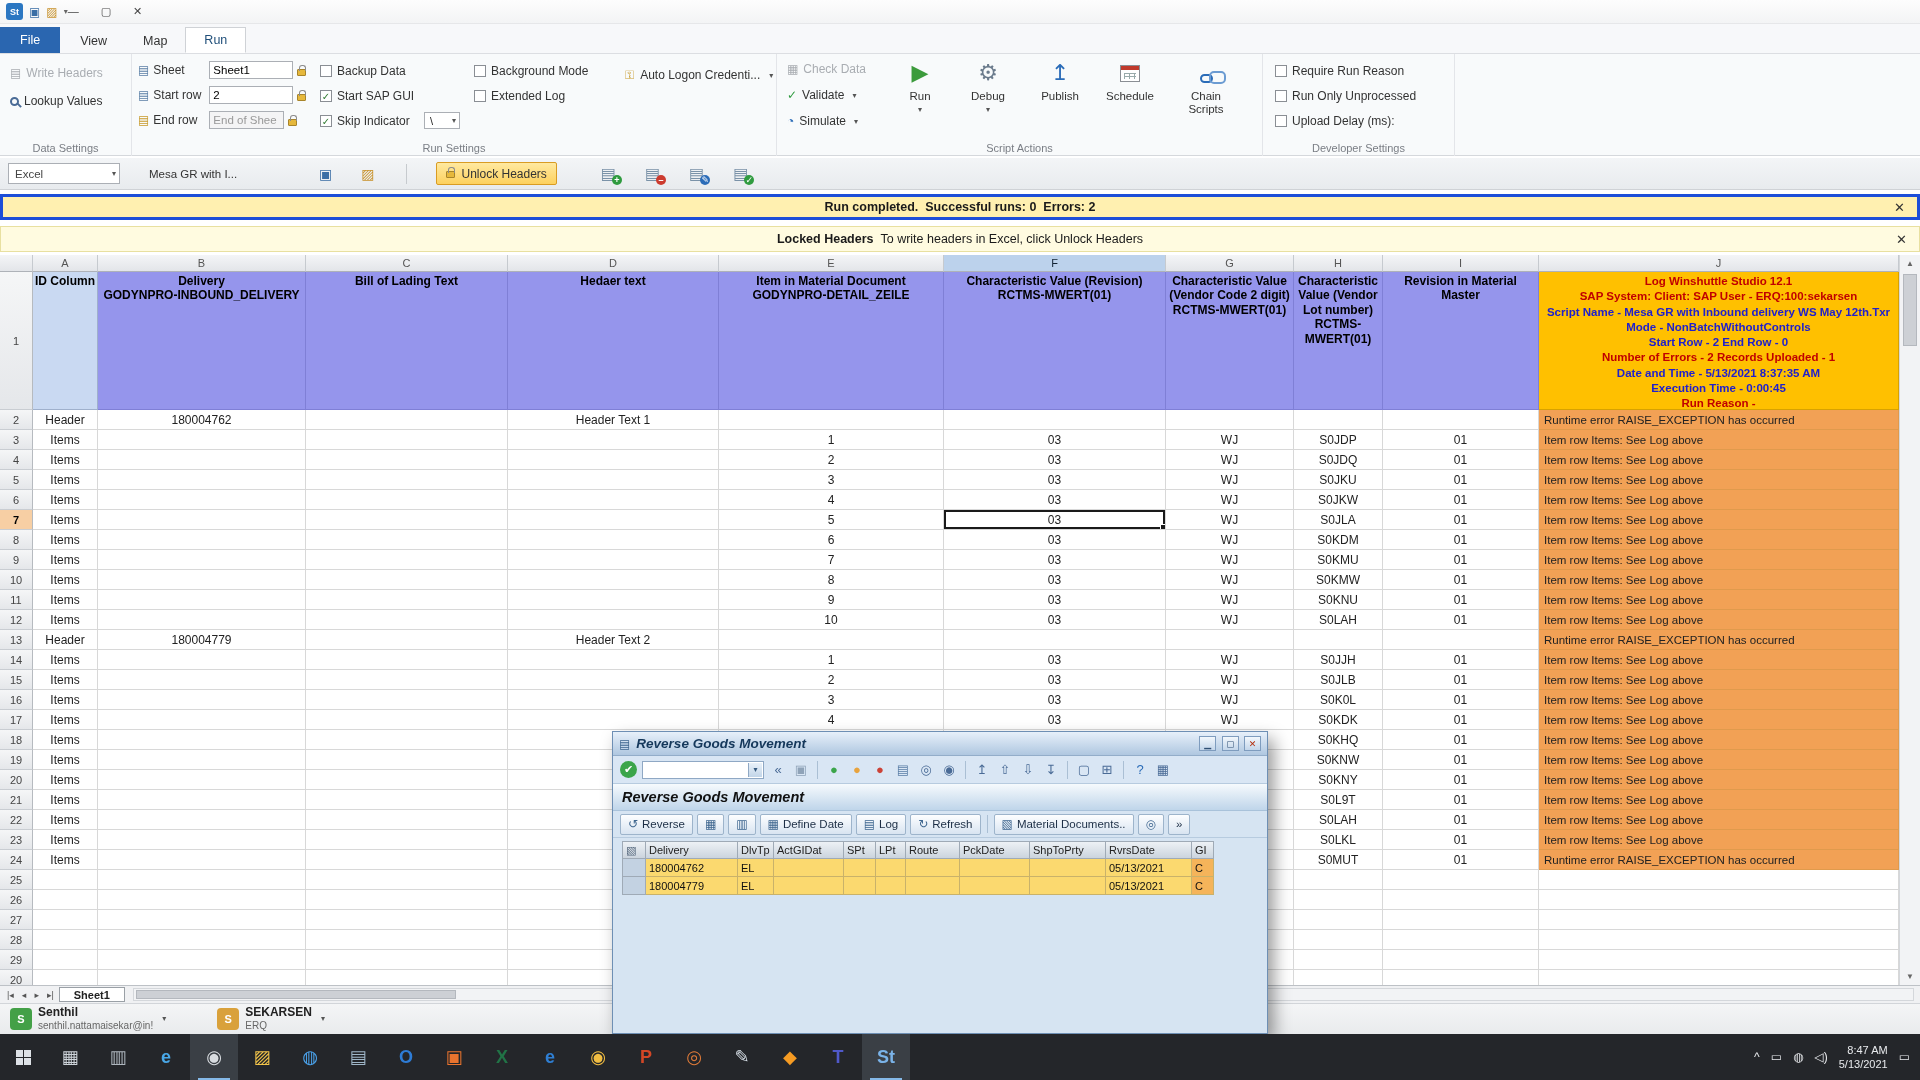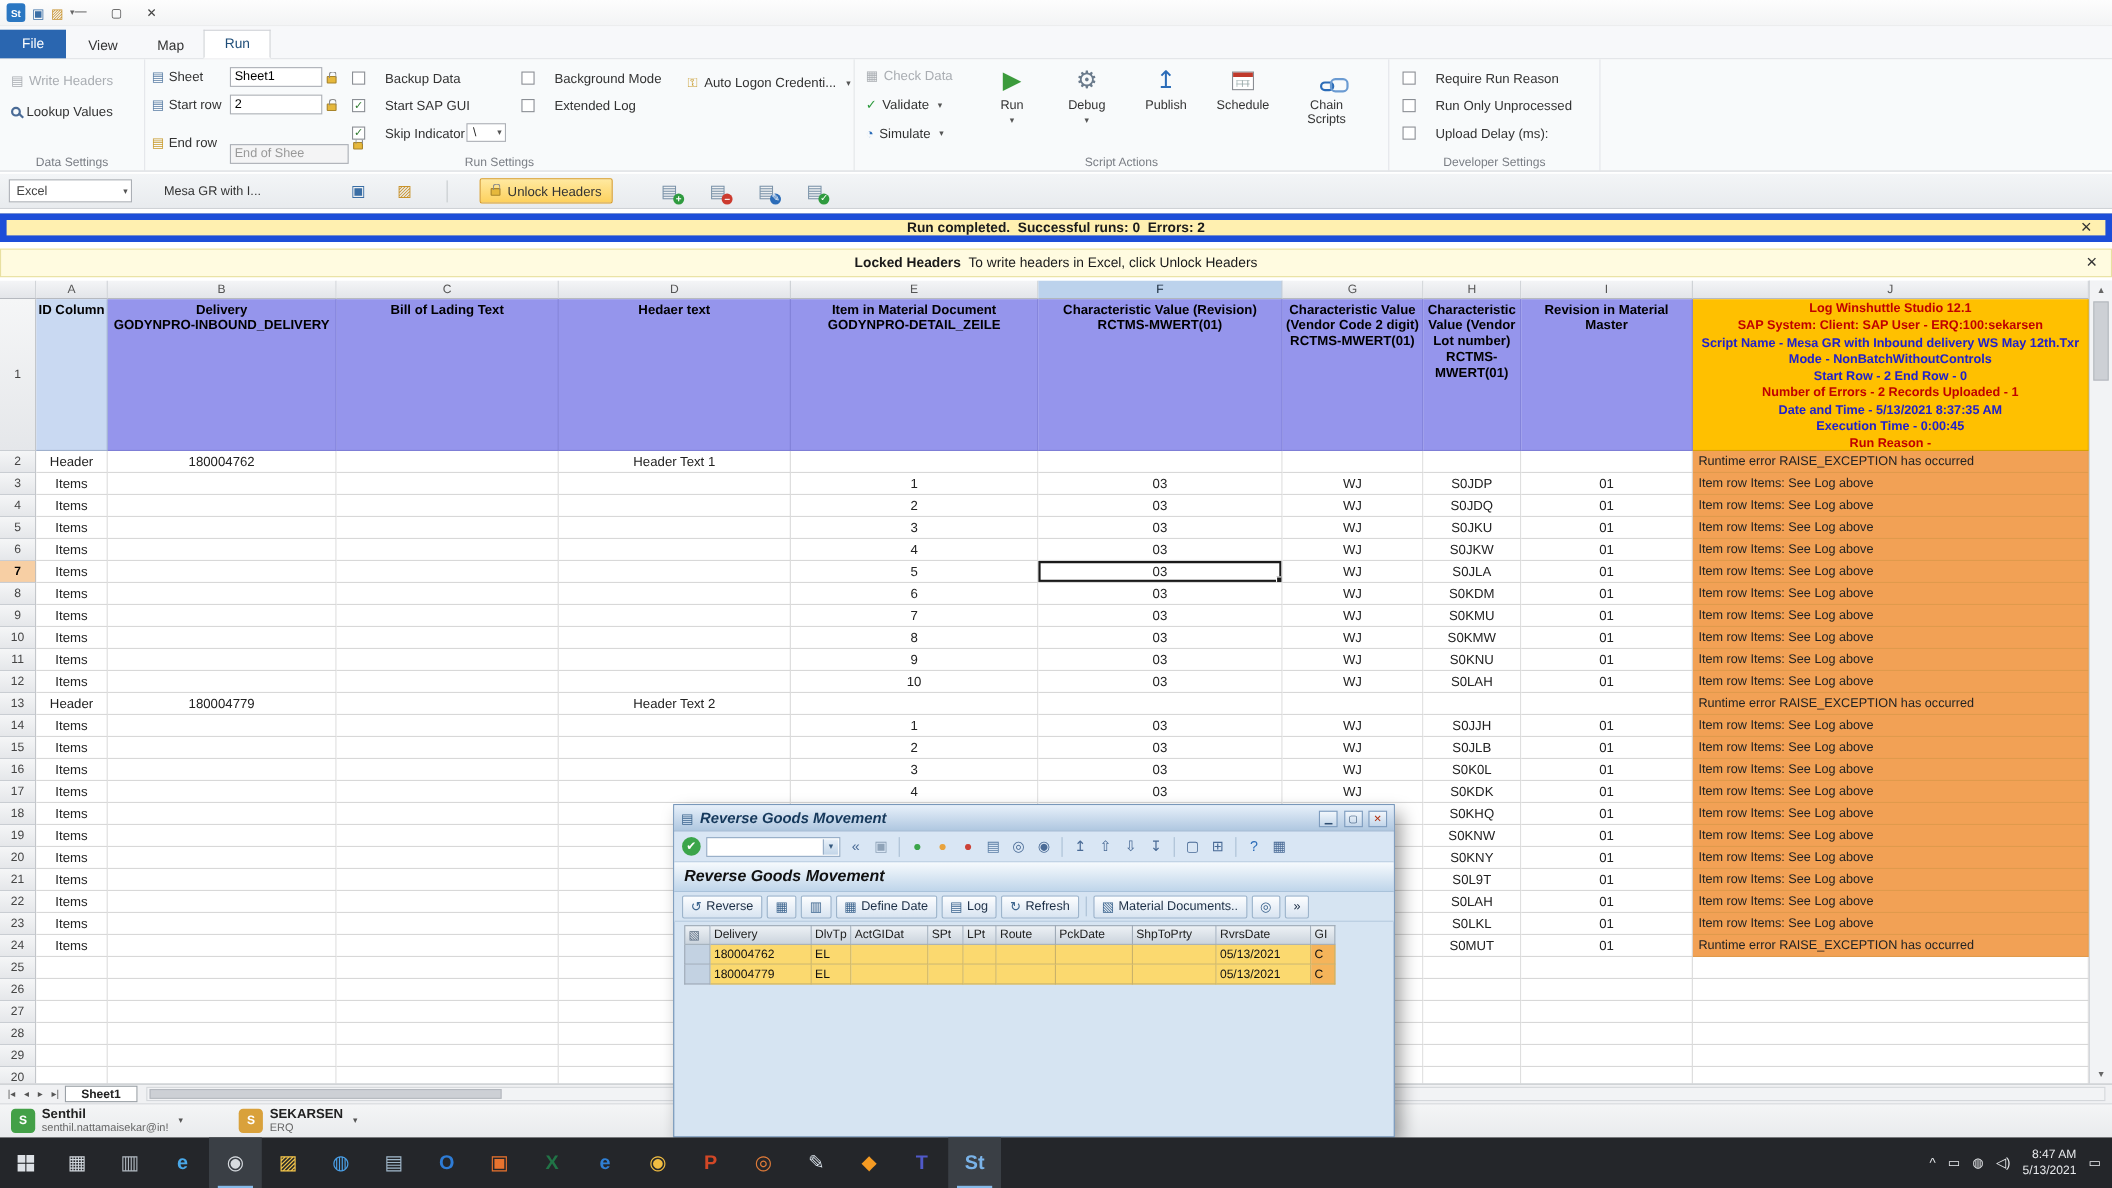--- a/index.html
+++ b/index.html
@@ -28,21 +28,21 @@
   
   .ribbon{position:absolute;top:54px;left:0;width:1920px;height:102px;background:#f8fafb;border-bottom:1px solid #d5d8dc;}
   .rgroup{position:absolute;top:0;height:102px;border-right:1px solid #e3e5e9;}
   .glabel{position:absolute;bottom:2px;left:0;right:0;text-align:center;font-size:11px;color:#7a7e85;}
   .ritem{position:absolute;display:flex;align-items:center;gap:5px;font-size:12px;color:#333;white-space:nowrap;}
   .ritem.disabled{color:#a9adb2;}
   .fieldrow{position:absolute;left:6px;display:flex;align-items:center;gap:4px;font-size:12px;color:#333;}
   .flabel{width:52px;}
   .rinput{height:18px;border:1px solid #abafb5;font-size:11.5px;padding:0 3px;font-family:inherit;background:#fff;}
   .rinput.dis{color:#999;background:#f4f4f5;}
-  .cbrow{position:absolute;display:flex;align-items:center;gap:18px;font-size:12px;color:#333;white-space:nowrap;}
+  .cbrow{position:absolute;display:flex;align-items:center;gap:5px;font-size:12px;color:#333;white-space:nowrap;}
   .cb{width:12px;height:12px;border:1px solid #8a8e94;background:#fff;display:inline-flex;align-items:center;justify-content:center;font-size:10px;color:#2f7a2f;flex:0 0 auto;}
   .cb.checked::after{content:"✓";}
   .minicombo{position:absolute;width:36px;height:17px;border:1px solid #abafb5;background:#fff;font-size:11px;display:flex;align-items:center;padding-left:5px;}
   .mc-arrow{margin-left:auto;font-size:8px;color:#555;padding:0 3px;}
   .dropbtn{position:absolute;height:22px;display:flex;align-items:center;gap:6px;padding:0 7px;font-size:12px;color:#333;white-space:nowrap;}
   .bigbtn{position:absolute;top:4px;width:62px;height:74px;display:flex;flex-direction:column;align-items:center;gap:2px;font-size:11.5px;color:#333;text-align:center;line-height:1.15;}
   .bigicon{font-size:22px;height:30px;display:flex;align-items:center;justify-content:center;}
   .gly{display:inline-block;}
   .i-mag{width:9px;height:9px;border:2px solid currentColor;border-radius:50%;position:relative;display:inline-block;color:#4a6b96;flex:0 0 auto;}
   .i-mag::after{content:"";position:absolute;width:6px;height:2px;background:currentColor;transform:rotate(45deg);right:-5px;bottom:-2px;}
@@ -67,21 +67,21 @@
     border:1px solid #d99c23;border-radius:2px;font-size:12px;color:#333;}
   .tbtn.doc{color:#7a92a8;font-size:16px;}
   .badge{position:absolute;right:-3px;bottom:-2px;font-style:normal;font-size:9px;font-weight:bold;width:10px;height:10px;border-radius:50%;
     display:flex;align-items:center;justify-content:center;color:#fff;}
   .badge.g{background:#2f9b3f;}
   .badge.r{background:#cc3b2f;}
   .badge.b{background:#2b6cb8;}
 
   
   .banner{position:absolute;left:0;width:1920px;display:flex;align-items:center;justify-content:center;}
-  .b1{top:194px;height:26px;background:#fff0b0;border:6px solid #1d4ed8;}
+  .b1{top:194px;height:26px;background:#fff0b0;border:3px solid #1d4ed8;}
   .b2{top:226px;height:26px;background:#fffbe0;border:1px solid #e8e0a0;}
   .btxt{font-size:12.5px;color:#1a1a1a;white-space:pre;font-weight:bold;}
   .b2 .btxt{font-weight:normal;}
   .bx{position:absolute;right:12px;font-size:13px;color:#333;}
 
   
   .sheet{position:absolute;top:255px;left:0;width:1899px;height:730px;overflow:hidden;background:#fff;}
   .colheaders{display:flex;height:17px;}
   .chcell{display:flex;align-items:center;justify-content:center;font-size:11px;color:#555;
     background:linear-gradient(#f4f5f7,#e3e5e9);border-right:1px solid #c6cacf;border-bottom:1px solid #aeb2b8;}
@@ -235,21 +235,21 @@
     </div>
     <div class="fieldrow" style="top:32px">
       <span class="gly" style="color:#5b7fa6">▤</span>
       <span class="flabel">Start row</span>
       <input class="rinput" style="width: 84px;" value="2">
       <span class="i-lock"></span>
     </div>
     <div class="fieldrow" style="top:57px">
       <span class="gly" style="color:#c89b2d">▤</span>
       <span class="flabel">End row</span>
-      <input class="rinput dis" style="width: 108px; margin-top: 20px;" value="End of Shee">
+      <input class="rinput dis" style="width: 75px;" value="End of Shee">
       <span class="i-lock"></span>
     </div>
     <div class="cbrow" style="top:10px;left:188px">
       <span class="cb"></span>
       <span>Backup Data</span>
     </div>
     <div class="cbrow" style="top:35px;left:188px">
       <span class="cb checked"></span>
       <span>Start SAP GUI</span>
     </div>

